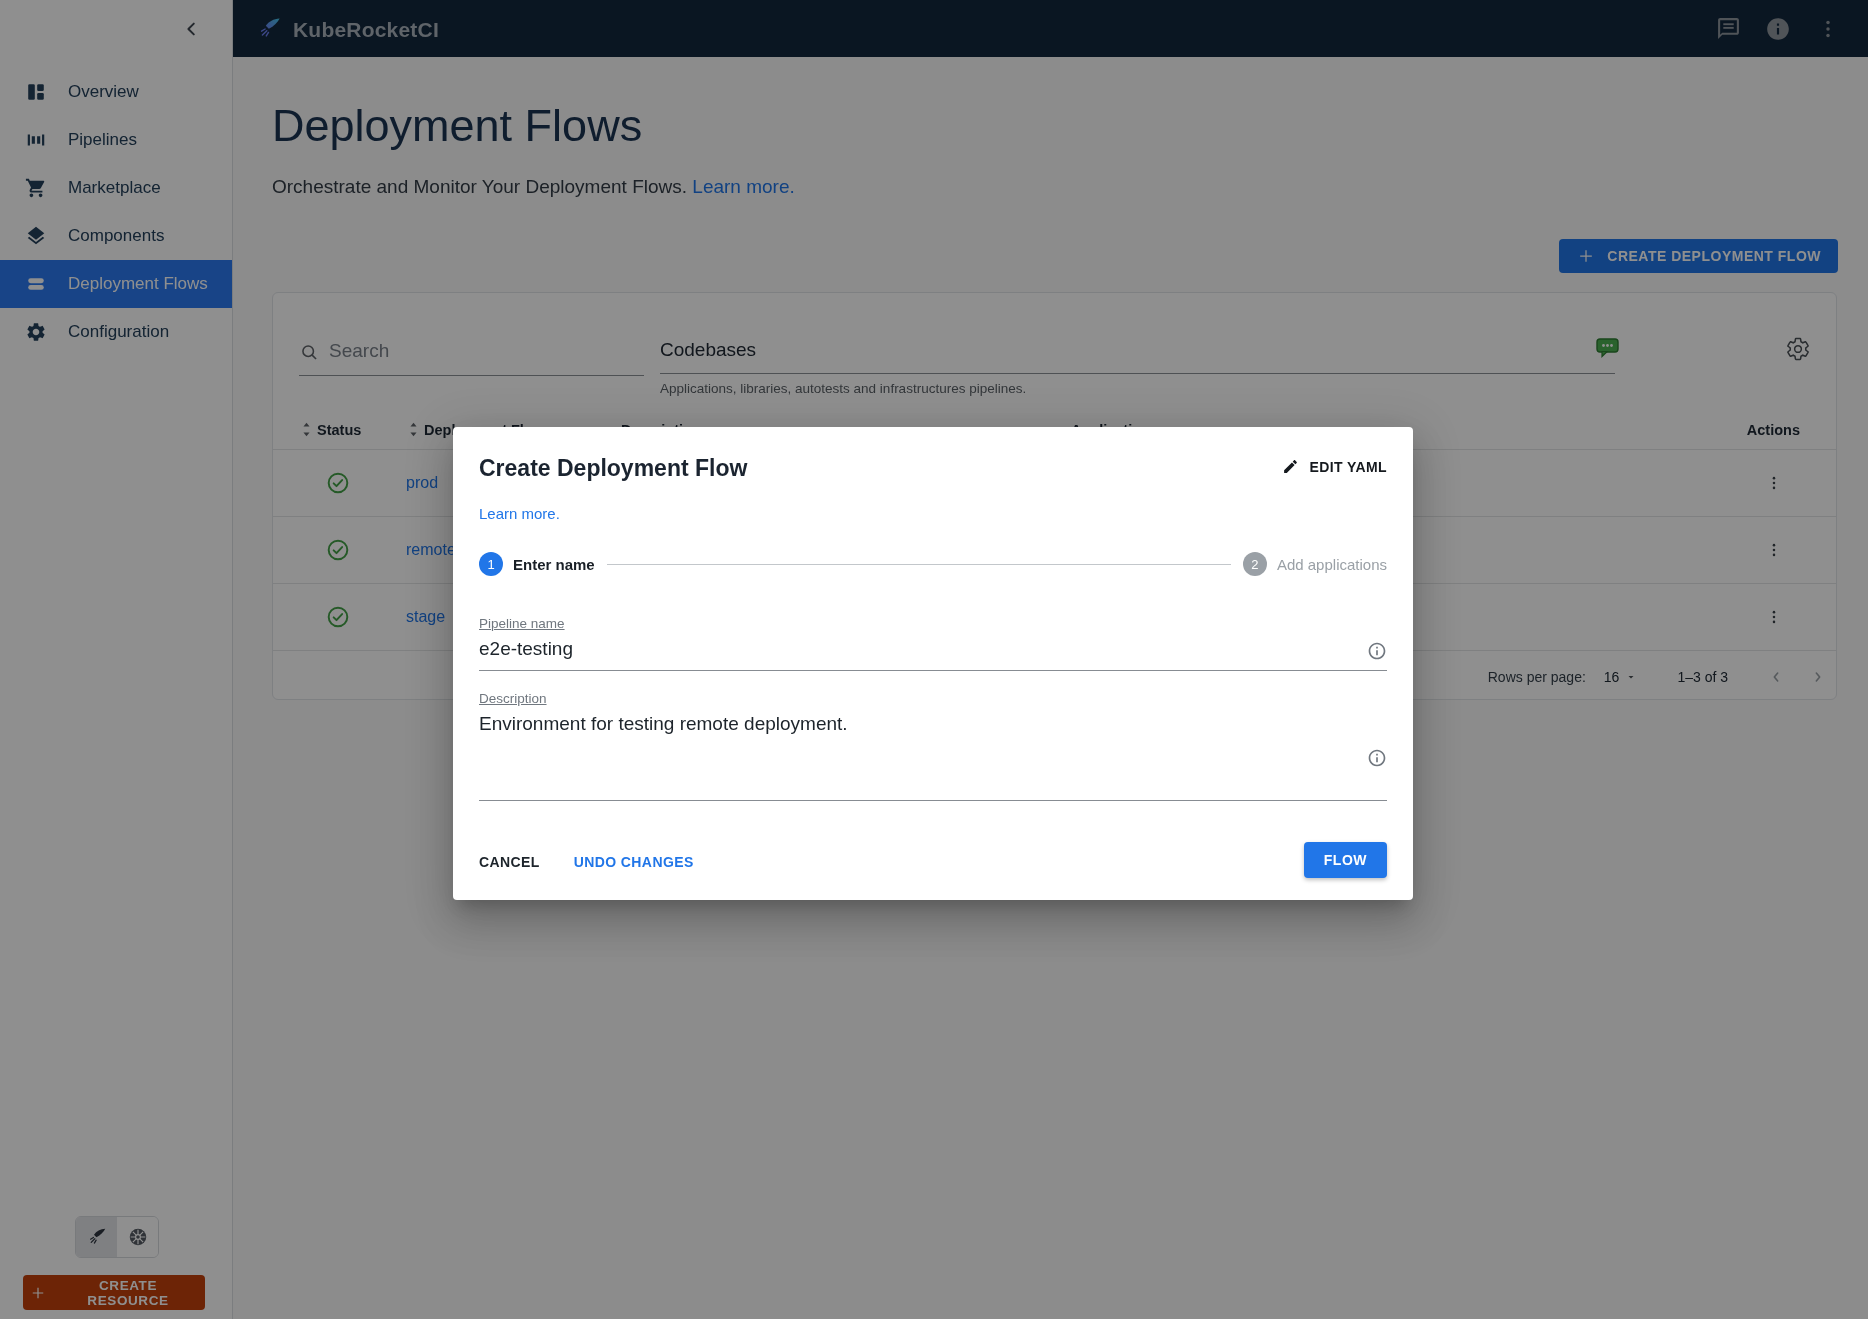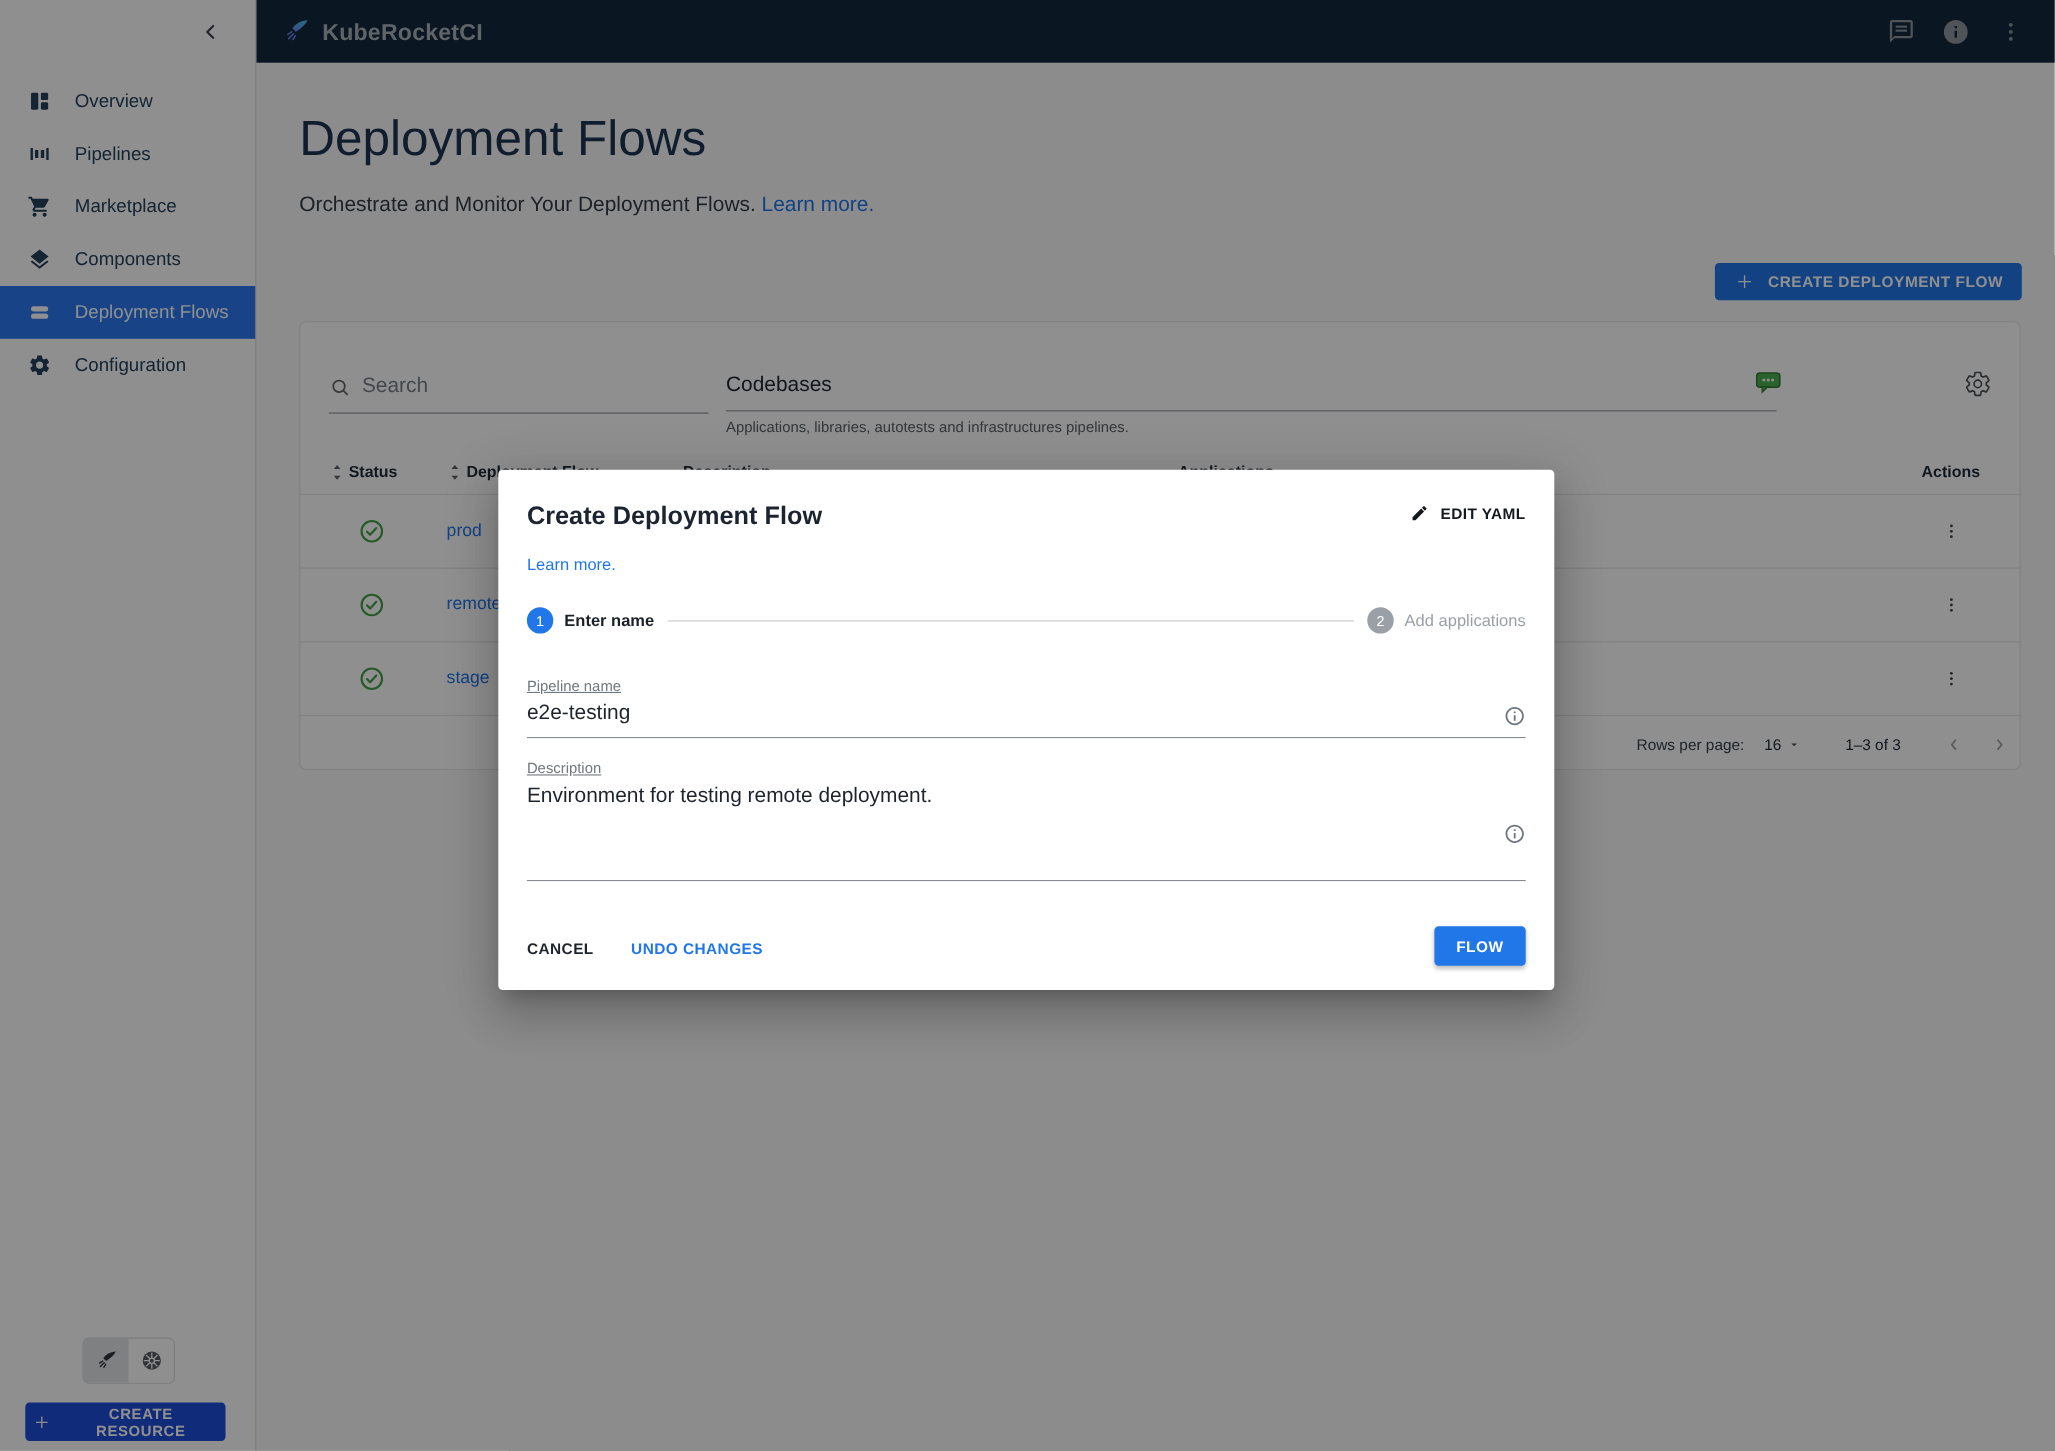--- a/index.html
+++ b/index.html
@@ -25,21 +25,21 @@
             color:#25415c;font-size:17px;}
   .nav-item .nav-ic{width:24px;height:24px;display:grid;place-items:center;color:#25415c;}
   .nav-item.selected{background:#2b7af0;color:#fff;}
   .nav-item.selected .nav-ic{color:#fff;}
   .sidebar-bottom{position:absolute;left:0;right:0;bottom:0;}
   .toggle-group{width:82px;height:40px;margin:0 0 17px 75px;display:flex;border:1px solid #d6d9dd;
                 border-radius:6px;overflow:hidden;background:#fff;}
   .toggle-btn{flex:1;border:0;background:#fff;display:grid;place-items:center;cursor:pointer;padding:0;}
   .toggle-btn.on{background:#e2e4e8;}
   .create-resource{display:flex;align-items:center;justify-content:center;gap:10px;margin:0 23px 9px;
-                   width:182px;height:35px;background:#1d4ed8;color:#fff;border:0;border-radius:4px;
+                   width:182px;height:35px;background:#c2410c;color:#fff;border:0;border-radius:4px;
                    font-size:13.5px;font-weight:600;letter-spacing:.6px;cursor:pointer;}
 
   
   .main{position:absolute;left:232px;top:57px;right:0;bottom:0;}
   .page-title{position:absolute;left:40px;top:43px;font-size:45px;font-weight:400;color:#1c3553;margin:0;}
   .page-subtitle{position:absolute;left:40px;top:119px;font-size:19px;color:#333c46;}
   .link{color:#2176e8;text-decoration:none;cursor:pointer;}
   .create-flow-btn{position:absolute;right:30px;top:182px;height:34px;display:flex;align-items:center;gap:11px;
                    padding:0 17px;background:#2176e8;color:#fff;border:0;border-radius:4px;
                    font-size:14px;font-weight:600;letter-spacing:.5px;cursor:pointer;}

